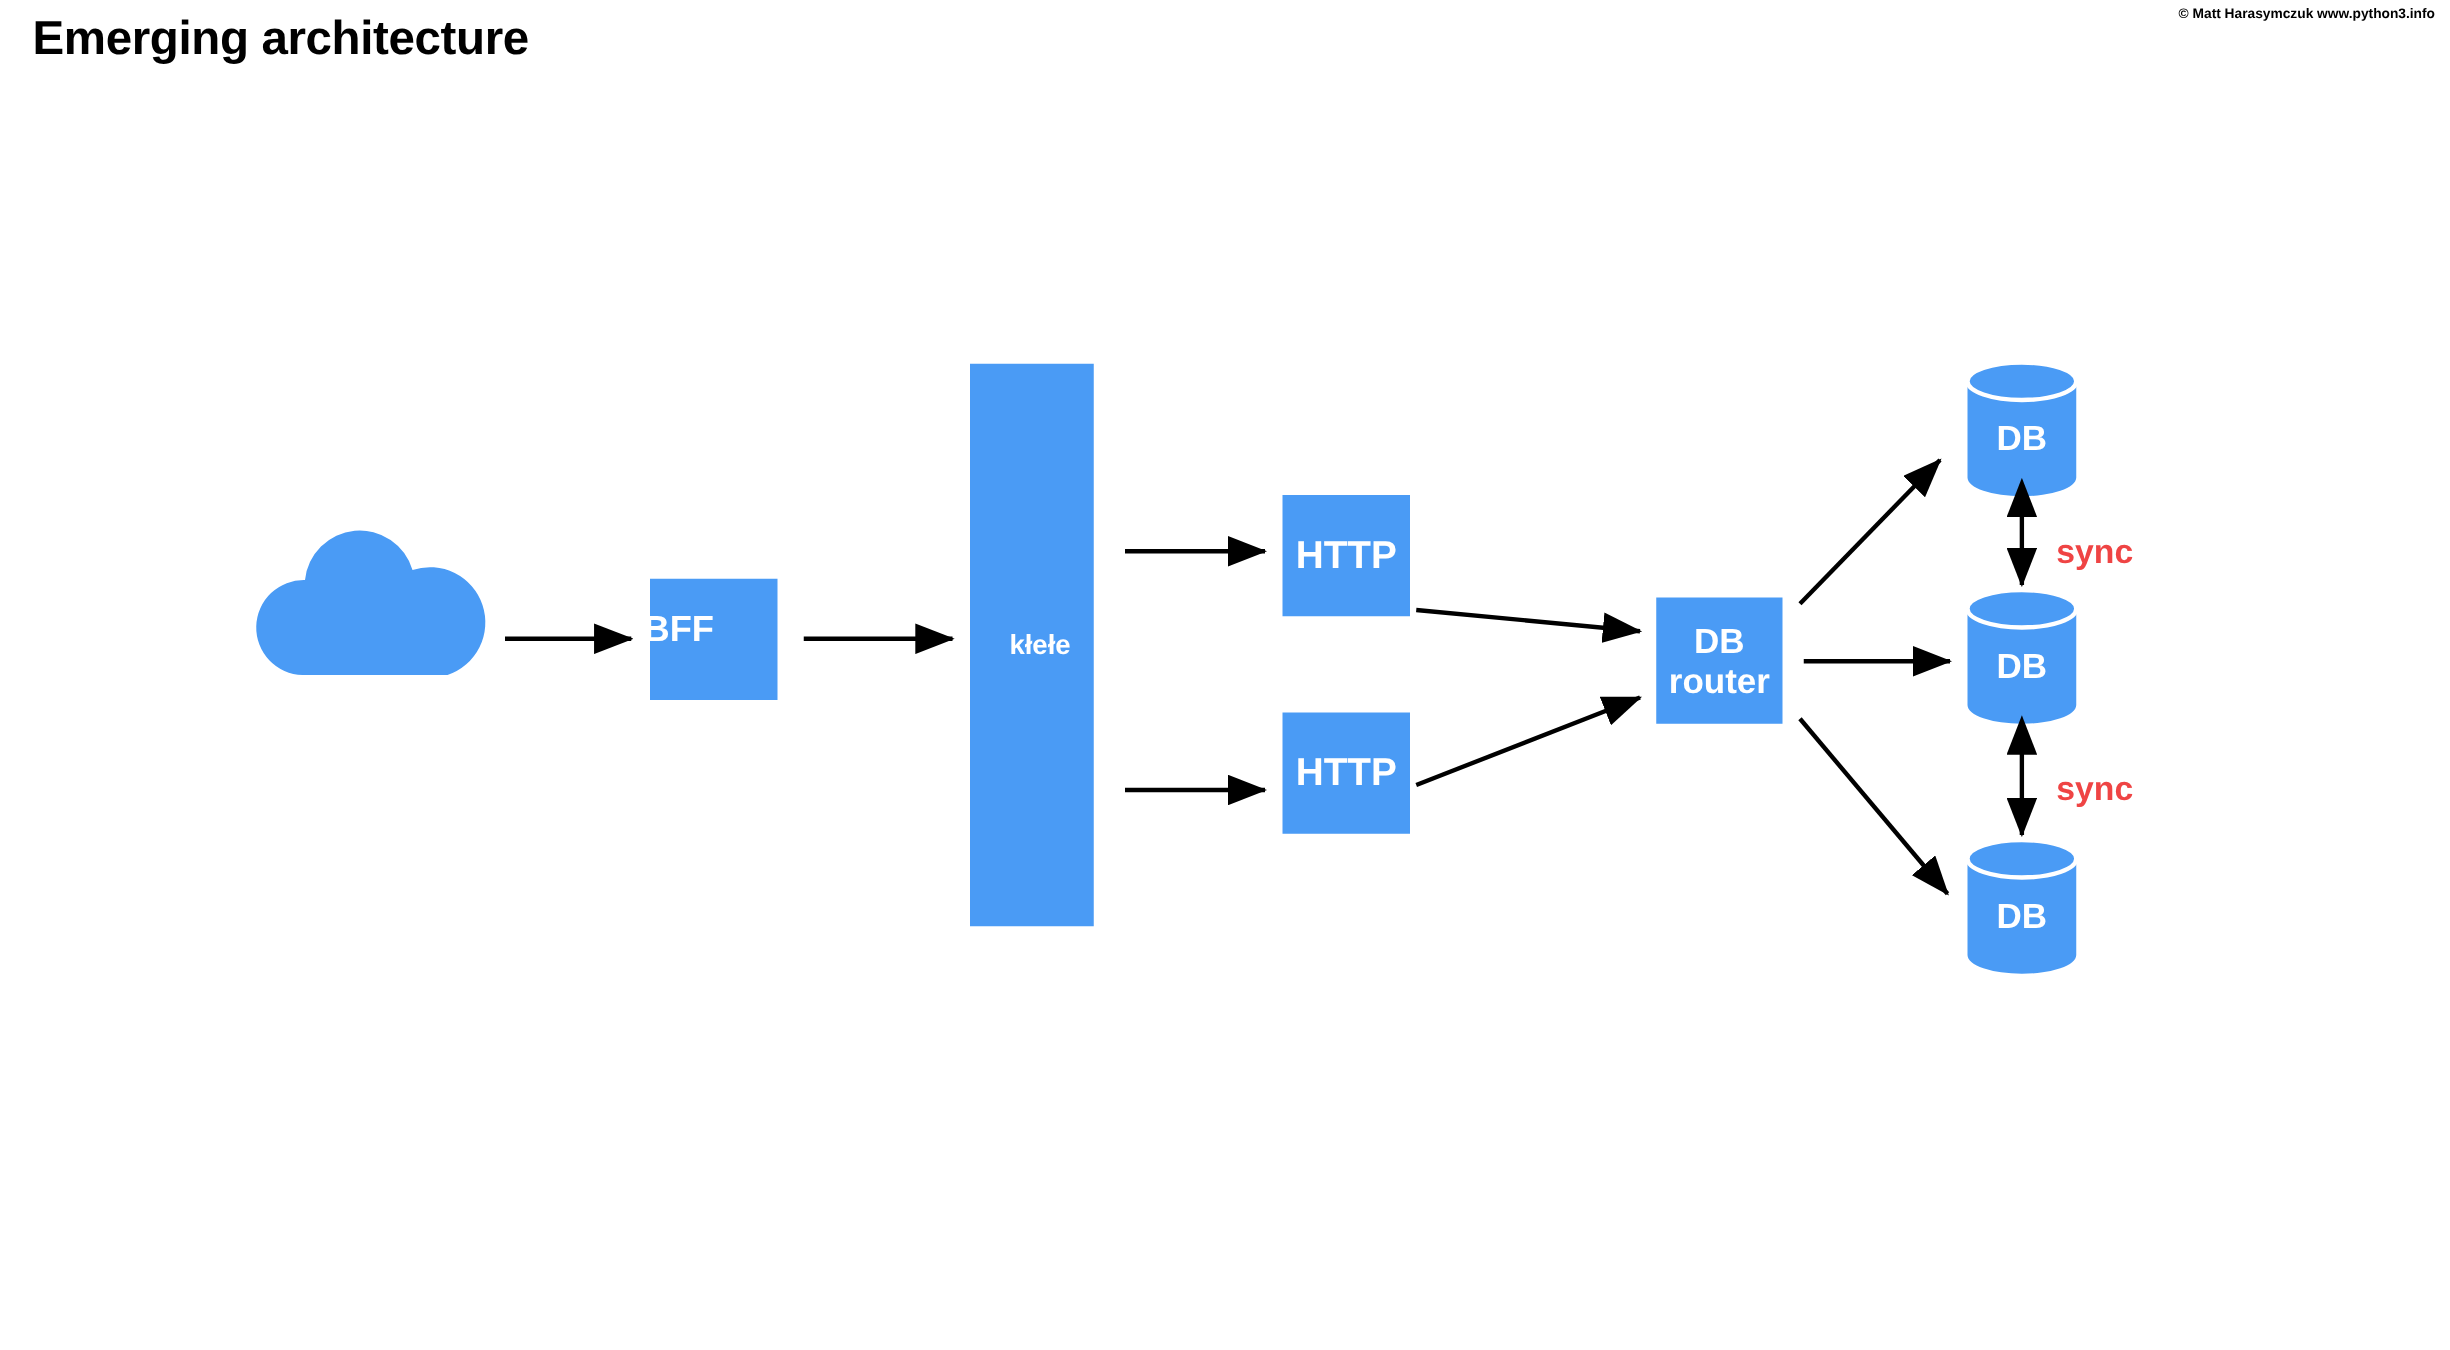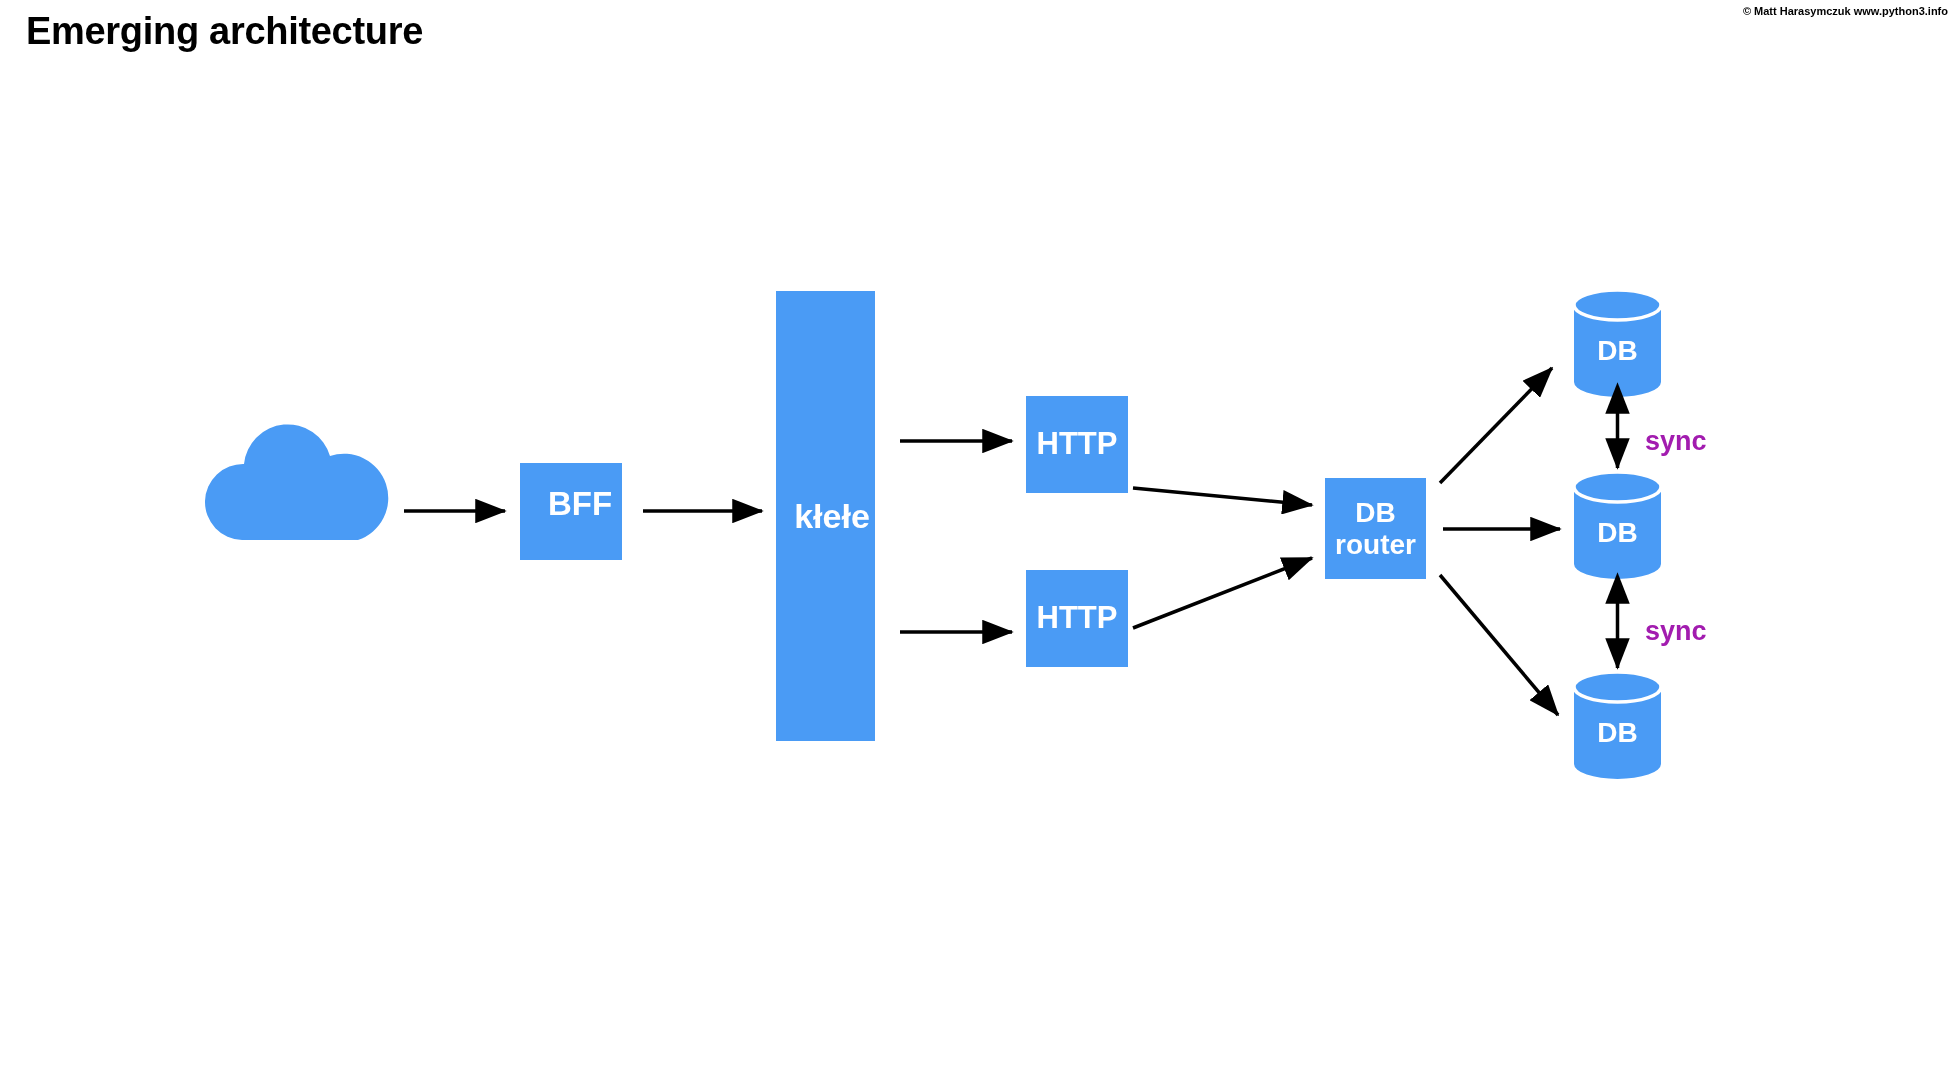--- a/index.html
+++ b/index.html
@@ -51,21 +51,21 @@
     color: #ffffff;
     font-weight: bold;
     text-align: center;
     line-height: 1.12;
     pointer-events: none;
     white-space: pre-line;
   }
 
   .edge-label {
     position: absolute;
-    color: #a21caf;
+    color: #ef4444;
     font-weight: bold;
     font-size: 27px;
     white-space: nowrap;
   }
 </style>
 </head>
 <body>
 
 <div id="page-title">Emerging architecture</div>
 <div id="copyright">© Matt Harasymczuk www.python3.info</div>
@@ -129,23 +129,23 @@
 
   <line x1="1443" y1="529" x2="1560" y2="529" stroke="#000000" stroke-width="3.5" marker-end="url(#arrowhead)"></line>
 
   <line x1="1440" y1="575" x2="1558" y2="715" stroke="#000000" stroke-width="3.5" marker-end="url(#arrowhead)"></line>
 
   <line x1="1617.5" y1="412" x2="1617.5" y2="468" stroke="#000000" stroke-width="3.5" marker-start="url(#arrowhead-start)" marker-end="url(#arrowhead)"></line>
 
   <line x1="1617.5" y1="602" x2="1617.5" y2="668" stroke="#000000" stroke-width="3.5" marker-start="url(#arrowhead-start)" marker-end="url(#arrowhead)"></line>
 </svg>
 
-<div class="node-label" style="left:529px; top:463px; width:102px; height:83px; font-size:33px; display:flex; align-items:center; justify-content:center;">BFF</div>
+<div class="node-label" style="left:492px; top:463px; width:102px; height:83px; font-size:29px; display:flex; align-items:center; justify-content:center;">BFF</div>
 
-<div class="node-label" style="left:776px; top:291px; width:112px; height:450px; font-size:34px; display:flex; align-items:center; justify-content:center;">kłełe</div>
+<div class="node-label" style="left:776px; top:291px; width:112px; height:450px; font-size:22px; display:flex; align-items:center; justify-content:center;">kłełe</div>
 
 <div class="node-label" style="left:1026px; top:396px; width:102px; height:97px; font-size:31px; display:flex; align-items:center; justify-content:center;">HTTP</div>
 
 <div class="node-label" style="left:1026px; top:570px; width:102px; height:97px; font-size:31px; display:flex; align-items:center; justify-content:center;">HTTP</div>
 
 <div class="node-label" style="left:1318px; top:478px; width:115px; height:101px; font-size:28px; display:flex; align-items:center; justify-content:center;">DB
 router</div>
 
 <div class="node-label" style="left:1574px; top:320px; width:87px; height:62px; font-size:28px; display:flex; align-items:center; justify-content:center;">DB</div>
 

